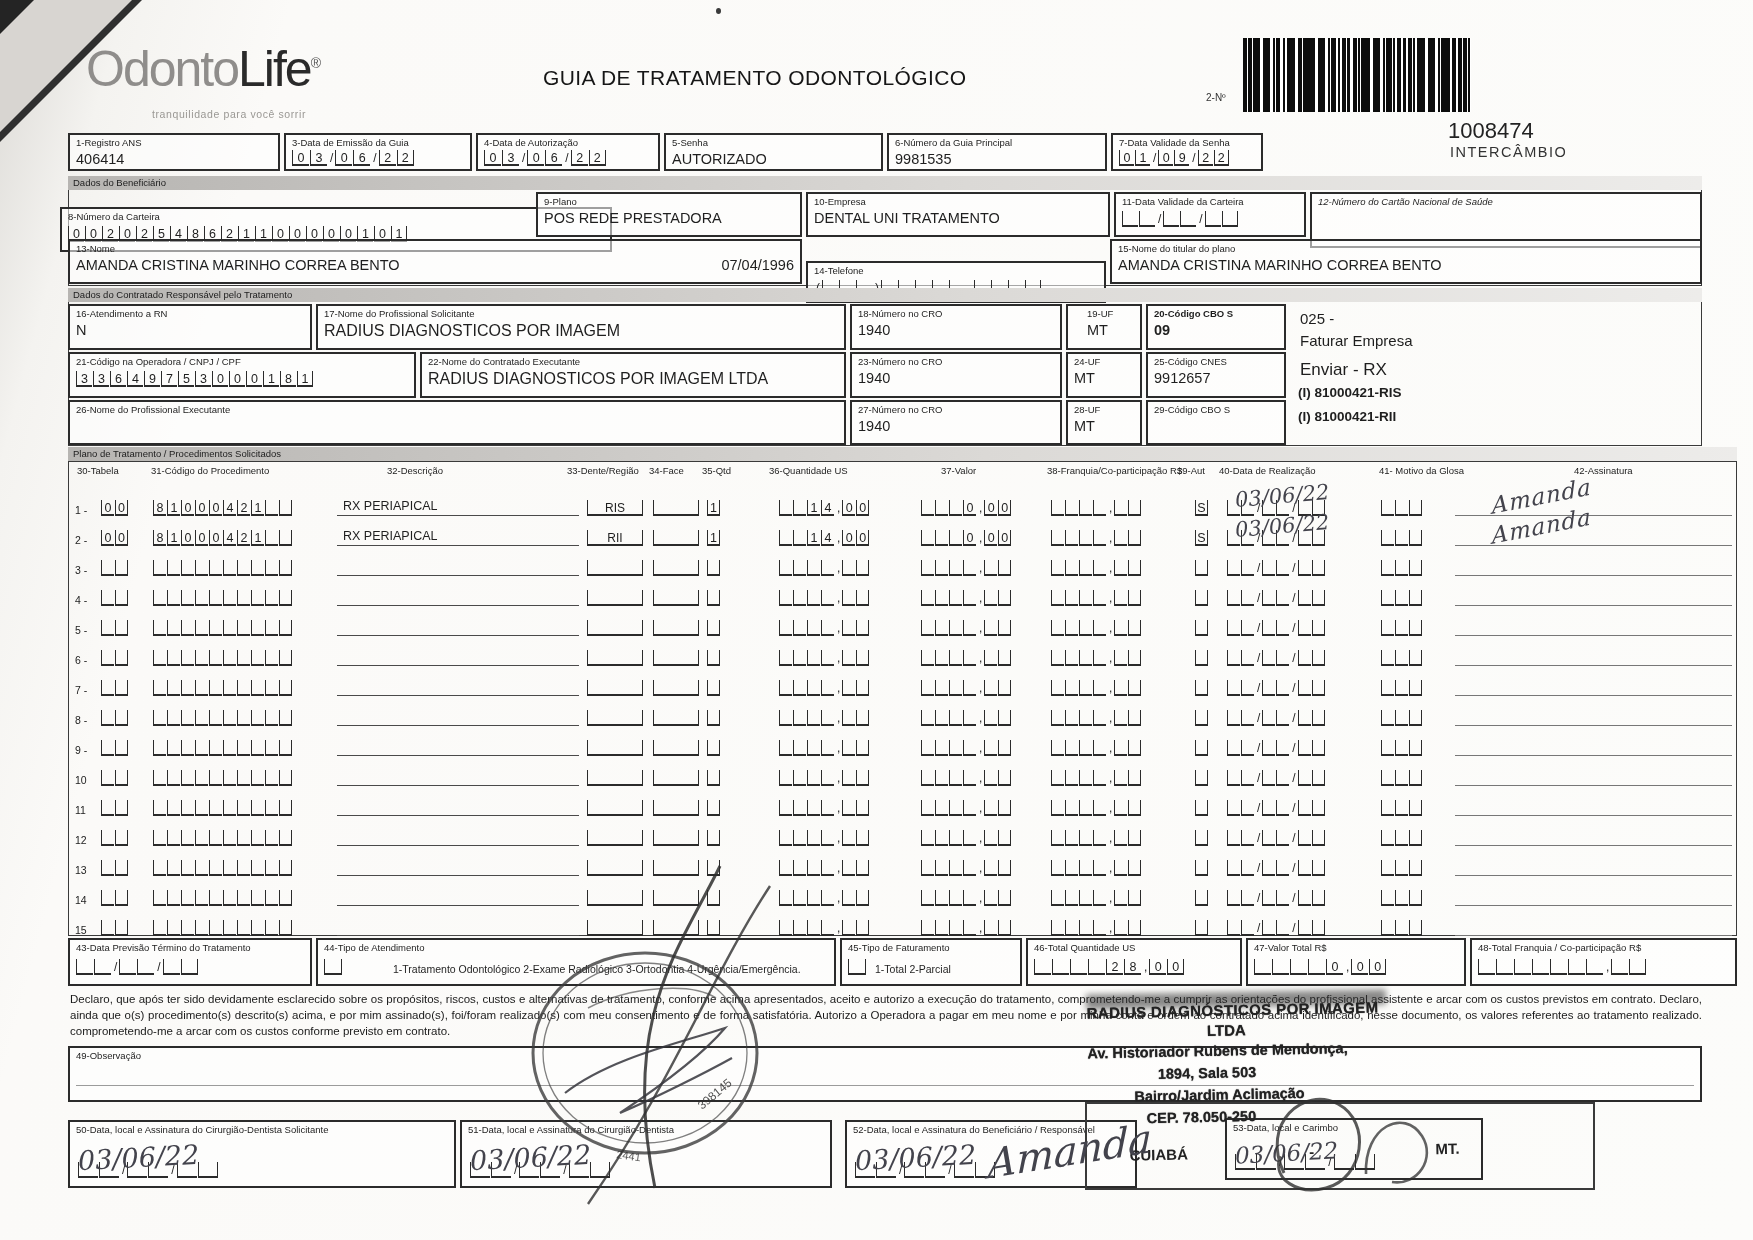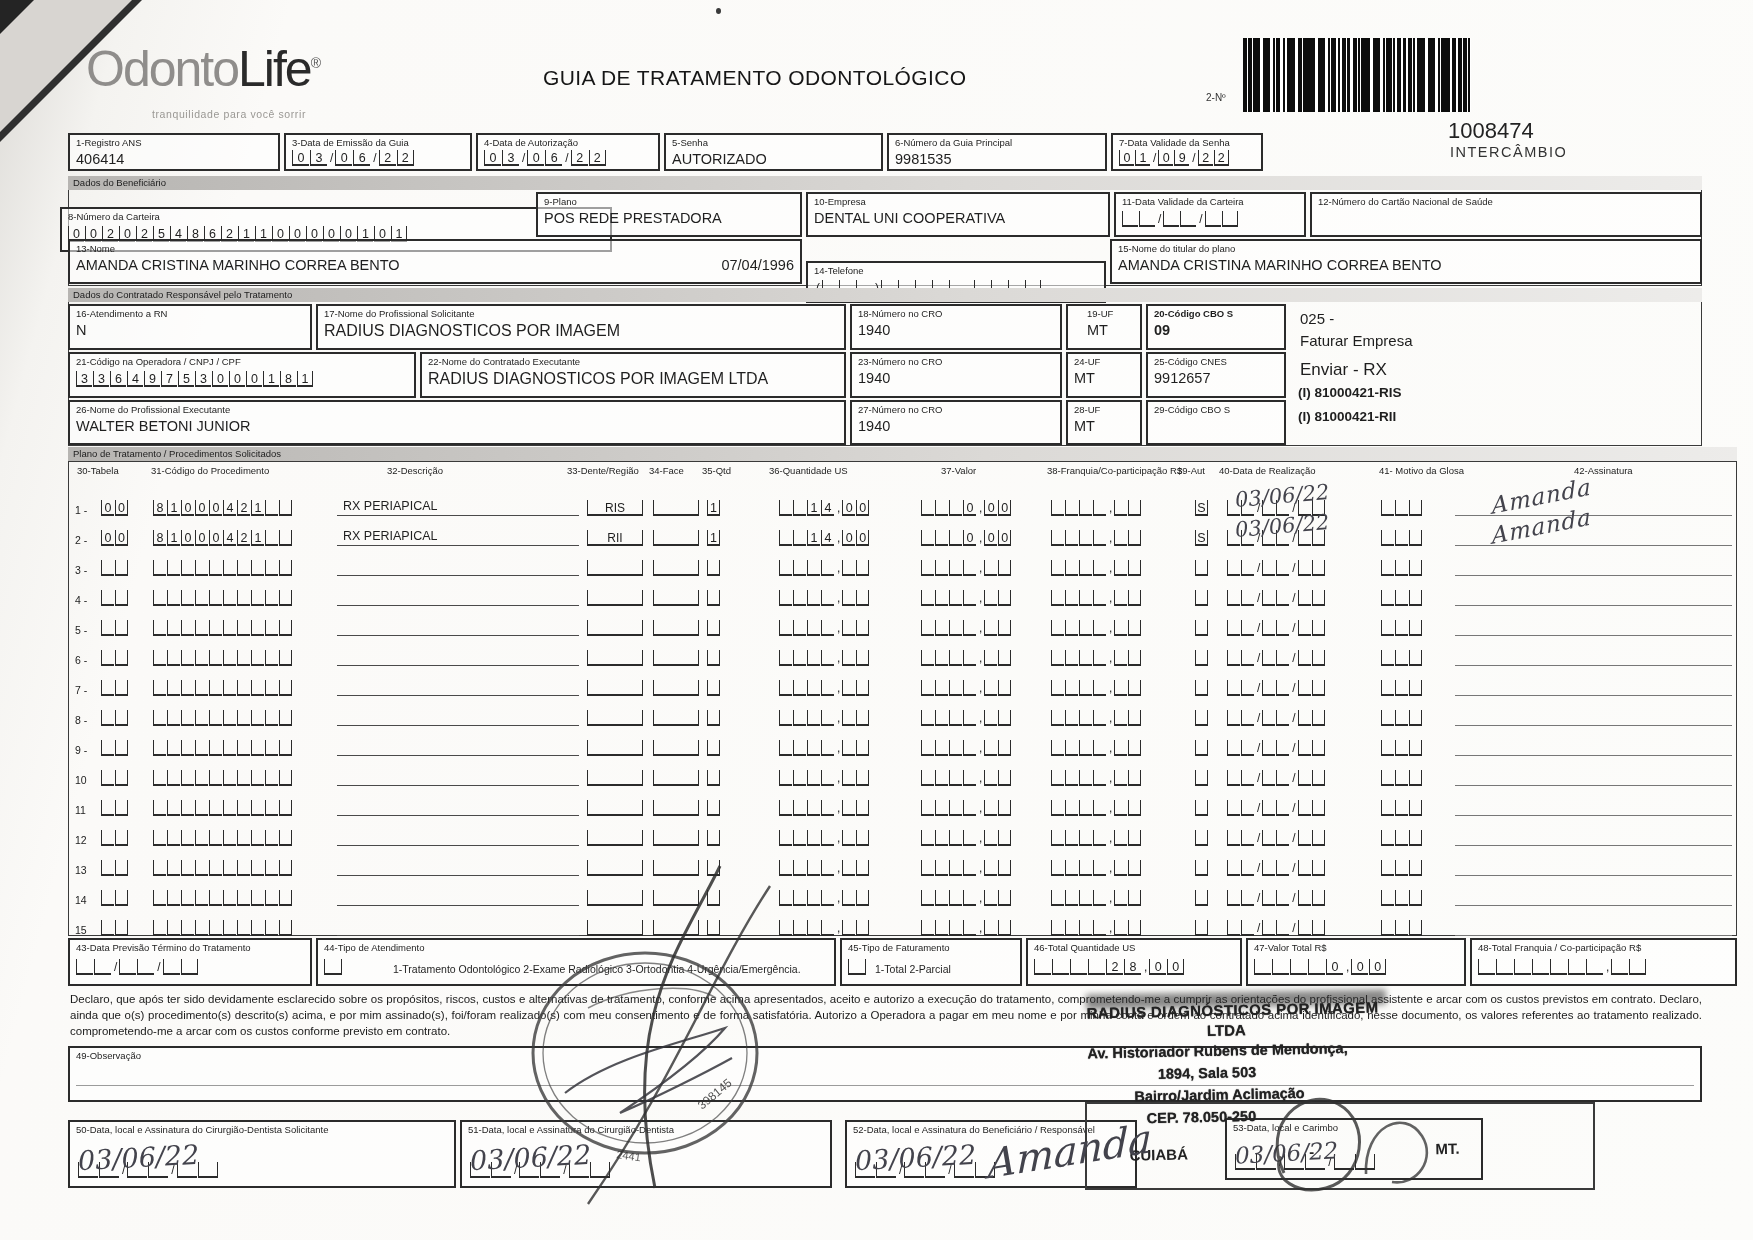--- a/index.html
+++ b/index.html
@@ -198,36 +198,36 @@
         <span class="dcell">0</span>
         <span class="dcell">1</span>
       </span>
   </div>
   <div class="fld" style="left:536px;top:192px;width:266px;height:45px;">
     <span class="lbl">9-Plano</span>
     <span class="val">POS REDE PRESTADORA</span>
   </div>
   <div class="fld" style="left:806px;top:192px;width:304px;height:45px;">
     <span class="lbl">10-Empresa</span>
-    <span class="val">DENTAL UNI  COOPERATIVA</span>
+    <span class="val">DENTAL UNI  TRATAMENTO</span>
   </div>
   <div class="fld" style="left:1114px;top:192px;width:192px;height:45px;--cw:16px;">
     <span class="lbl">11-Data Validade da Carteira</span>
     <span class="digits" style="margin-top:4px;">
         <span class="dcell">&nbsp;</span>
         <span class="dcell">&nbsp;</span>
         <span class="dsep">/</span>
         <span class="dcell">&nbsp;</span>
         <span class="dcell">&nbsp;</span>
         <span class="dsep">/</span>
         <span class="dcell">&nbsp;</span>
         <span class="dcell">&nbsp;</span>
       </span>
   </div>
-  <div class="fld" style="left:1310px;top:192px;width:392px;height:45px;">
+  <div class="fld" style="left:1310px;top:192px;width:392px;height:56px;font-style:italic;">
     <span class="lbl">12-Número do Cartão Nacional de Saúde</span>
     <span class="val"></span>
   </div>
   <div class="fld" style="left:68px;top:239px;width:734px;height:45px;">
     <span class="lbl">13-Nome</span>
     <span class="val" style="display:flex;justify-content:space-between;">
       <span>AMANDA CRISTINA MARINHO CORREA BENTO</span>
       <span>07/04/1996</span>
     </span>
   </div>
@@ -308,21 +308,20 @@
   <div class="fld" style="left:1066px;top:352px;width:76px;height:46px;">
     <span class="lbl">24-UF</span>
     <span class="val">MT</span>
   </div>
   <div class="fld" style="left:1146px;top:352px;width:140px;height:46px;">
     <span class="lbl">25-Código CNES</span>
     <span class="val">9912657</span>
   </div>
   <div class="fld" style="left:68px;top:400px;width:778px;height:45px;">
     <span class="lbl">26-Nome do Profissional Executante</span>
-    <span class="val">WALTER BETONI JUNIOR</span>
   </div>
   <div class="fld" style="left:850px;top:400px;width:212px;height:45px;">
     <span class="lbl">27-Número no CRO</span>
     <span class="val">1940</span>
   </div>
   <div class="fld" style="left:1066px;top:400px;width:76px;height:45px;">
     <span class="lbl">28-UF</span>
     <span class="val">MT</span>
   </div>
   <div class="fld" style="left:1146px;top:400px;width:140px;height:45px;">

